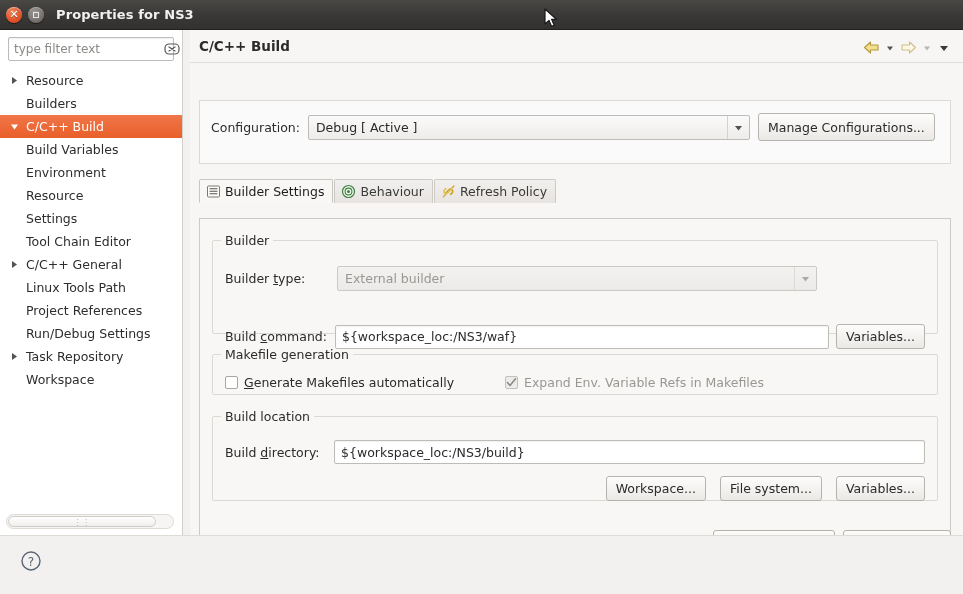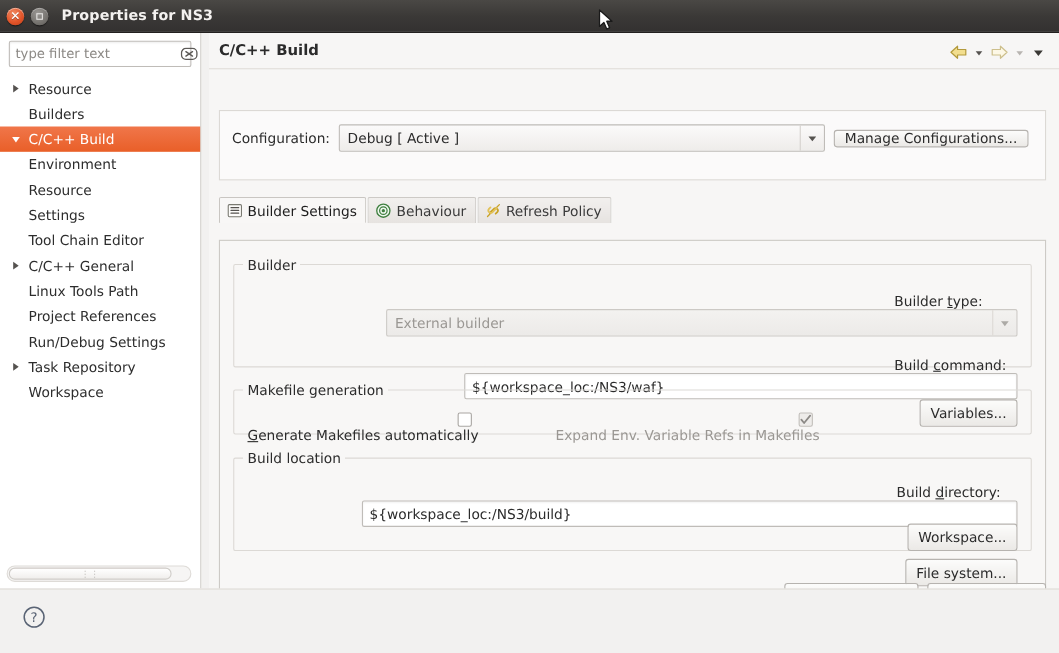--- a/index.html
+++ b/index.html
@@ -137,21 +137,21 @@
   }
   #config-combo { width: 442px; }
   .btn {
     height: 25px; padding: 0 9px;
     background: linear-gradient(to bottom, #fcfcfb 0%, #ebe9e6 100%);
     border: 1px solid #b6b3af; border-radius: 3px;
     font-family: inherit; font-size: 12.5px; color: #2b2b2b;
     display: flex; align-items: center; justify-content: center;
     white-space: nowrap; cursor: default;
   }
-  #manage-config-btn { height: 16px; }
+  #manage-config-btn { height: 28px; }
 
   
   #tabs {
     position: absolute; left: 9px; top: 148px; width: 752px; height: 25px;
     display: flex; align-items: flex-end;
   }
   .tab {
     height: 24px; display: flex; align-items: center; gap: 4px;
     padding: 0 8px 0 6px; font-size: 12.5px;
     border: 1px solid #cdcac6; border-bottom: none;
@@ -177,21 +177,21 @@
     margin: 0; padding: 0; background: transparent;
   }
   fieldset.group > legend {
     margin-left: 8px; padding: 0 4px; font-size: 12.5px; color: #2b2b2b;
   }
 
   #grp-builder { left: 12px; top: 14px; width: 726px; height: 101px; }
   #grp-makefile { left: 12px; top: 128px; width: 726px; height: 48px; }
   #grp-location { left: 12px; top: 190px; width: 726px; height: 92px; }
 
-  .row { position: absolute; display: flex; align-items: flex-end; flex-direction: column; }
+  .row { position: absolute; display: flex; align-items: center; }
   .lbl { font-size: 12.5px; white-space: nowrap; color: #2b2b2b; }
   .lbl.dim { color: #9a9793; }
   .txtfield {
     height: 24px; background: #ffffff; border: 1px solid #bfbcb8;
     border-radius: 2px; display: flex; align-items: center;
     padding: 0 6px; font-size: 12.5px; color: #2b2b2b;
     box-shadow: inset 0 1px 2px rgba(0,0,0,.06);
     overflow: hidden; white-space: nowrap;
   }
   .combo.disabled {
@@ -278,20 +278,23 @@
         <span class="twisty"></span>
         <span class="tlabel">Builders</span>
       </div>
       <div class="tree-item depth1 selected">
         <span class="twisty">
           <svg width="9" height="9" viewBox="0 0 9 9">
             <polygon points="1,2.5 8,2.5 4.5,7.5" fill="#55524f"></polygon>
           </svg>
         </span>
         <span class="tlabel">C/C++ Build</span>
+      </div>
+      <div class="tree-item depth2">
+        <span class="tlabel">Build Variables</span>
       </div>
       <div class="tree-item depth2">
         <span class="tlabel">Environment</span>
       </div>
       <div class="tree-item depth2">
         <span class="tlabel">Resource</span>
       </div>
       <div class="tree-item depth2">
         <span class="tlabel">Settings</span>
       </div>
@@ -407,21 +410,21 @@
       </div>
     </div>
 
   <div id="tab-body">
 
     <fieldset id="grp-builder" class="group">
       <legend>Builder</legend>
 
       <div class="row" style="left:12px; top:18px; width:700px;">
         <span class="lbl" style="width:112px;"><span>Builder </span><span class="mn">t</span><span>ype:</span></span>
-        <div class="combo disabled" style="width:574px;">
+        <div class="combo disabled" style="width:480px;">
           <span class="combo-text">External builder</span>
           <span class="combo-arrow" style="border-left:1px solid #ddd9d5;">
             <svg width="11" height="11" viewBox="0 0 11 11">
                 <polygon points="2,4 9,4 5.5,8.5" fill="#acaaa6"></polygon>
               </svg>
           </span>
         </div>
       </div>
 
 

